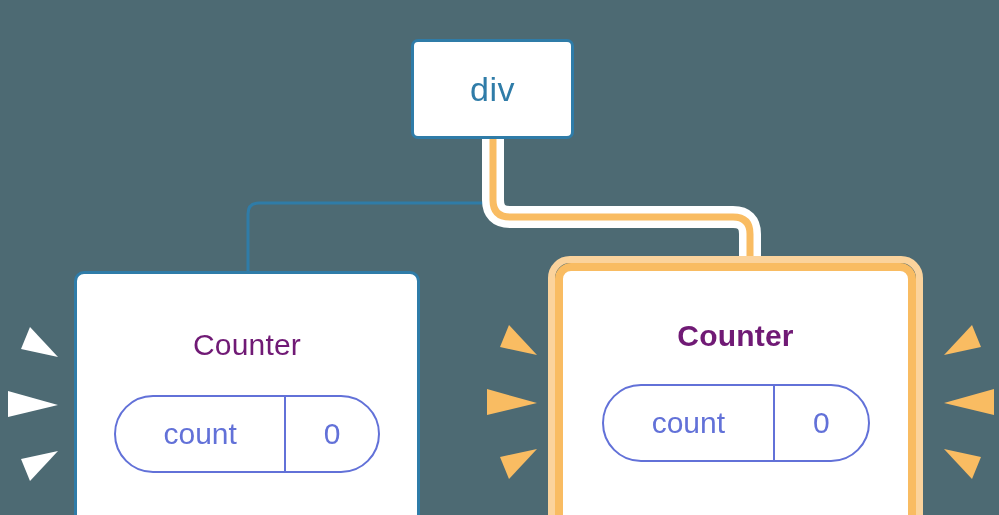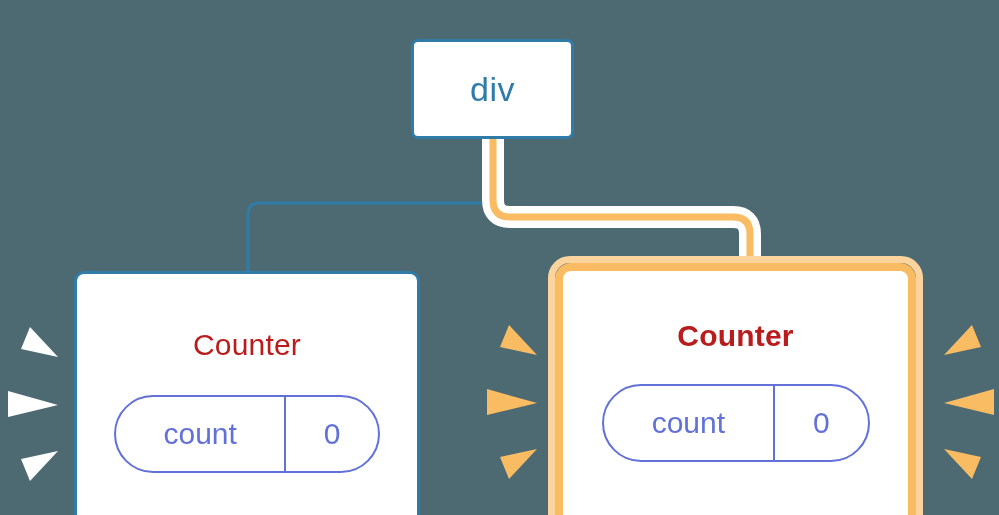--- a/index.html
+++ b/index.html
@@ -85,21 +85,21 @@
     border: 8px solid #F9BC62;
     border-radius: 16px;
     background: #FFFFFF;
     display: flex;
     flex-direction: column;
     align-items: center;
   }
 
   .counter-title {
     font-size: 30px;
-    color: #b91c1c;
+    color: #701a75;
     line-height: 1;
     margin-top: 56px;
     letter-spacing: 0.2px;
   }
   .node-counter-right .counter-title {
     margin-top: 50px;
     font-weight: bold;
   }
 
   

